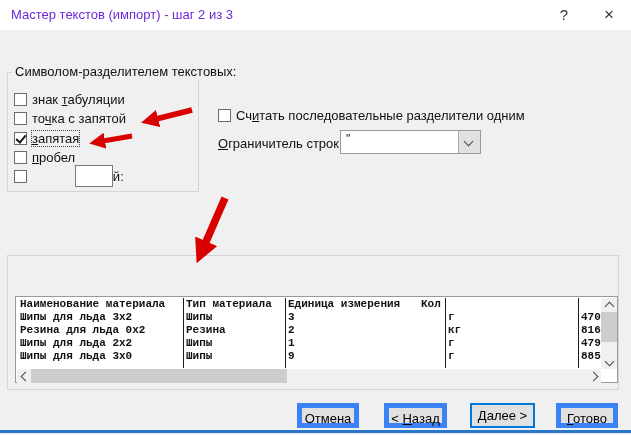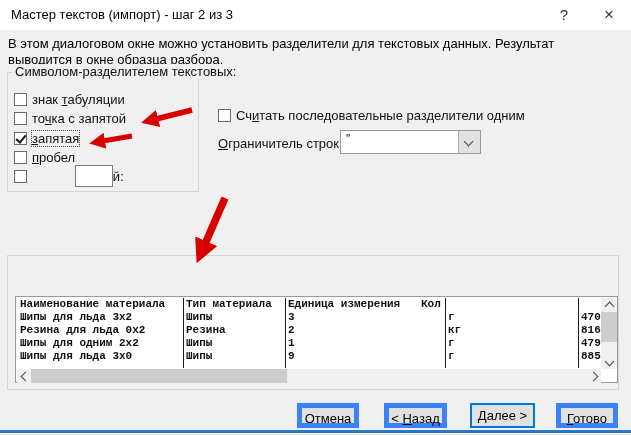--- a/index.html
+++ b/index.html
@@ -1,20 +1,20 @@
 <!DOCTYPE html>
 <html><head>
 <meta charset="utf-8">
 <style>
   html,body { margin:0; padding:0; }
   body { width:631px; height:435px; font-family:"Liberation Sans",sans-serif; color:#111; }
   .dialog { position:relative; width:631px; height:435px; background:#f0f0f0; overflow:hidden; }
 
   .titlebar { position:absolute; left:0; top:0; width:631px; height:30px; background:#ffffff; }
-  .title { position:absolute; left:11px; top:7px; font-size:13px; color:#000000; white-space:nowrap; }
+  .title { position:absolute; left:11px; top:7px; font-size:13px; color:#6d28d9; white-space:nowrap; }
   .tbtn { position:absolute; top:4px; width:24px; height:22px; text-align:center; line-height:22px; font-size:15px; color:#333; cursor:default; }
   .tbtn.help { left:552px; }
   .tbtn.close { left:597px; font-size:17px; }
 
   .desc { position:absolute; left:8px; top:36px; width:604px; font-size:13px; line-height:16px; color:#000; }
 
   .groupbox { position:absolute; border:1px solid #d5d5d5; }
   .legend { position:absolute; top:-9px; left:4px; background:#f0f0f0; padding:0 3px; font-size:13px; white-space:nowrap; }
   .g1 { left:7px; top:72px; width:190px; height:118px; }
   .g2 { left:7px; top:255px; width:610px; height:133px; }
@@ -74,21 +74,20 @@
 <body>
 
 <div class="dialog">
 
   <div class="titlebar">
     <div class="title">Мастер текстов (импорт) - шаг 2 из 3</div>
     <div class="tbtn help">?</div>
     <div class="tbtn close">×</div>
   </div>
 
-  <div class="desc">В этом диалоговом окне можно установить разделители для текстовых данных. Результат выводится в окне образца разбора.</div>
 
   <div class="groupbox g1">
     <span class="legend">Символом-разделителем текстовых:</span>
 
     <div class="cbrow" style="left:6px; top:19px;">
       <span class="cbox"></span>
       <span class="cblabel"><span>знак </span><span class="key">т</span><span>абуляции</span></span>
     </div>
 
     <div class="cbrow" style="left:6px; top:38px;">
@@ -148,21 +147,21 @@
             <div class="tcell c4">470</div>
           </div>
           <div class="trow">
             <div class="tcell c0">Резина для льда 0x2</div>
             <div class="tcell c1">Резина</div>
             <div class="tcell c2">2</div>
             <div class="tcell c3">кг</div>
             <div class="tcell c4">816</div>
           </div>
           <div class="trow">
-            <div class="tcell c0">Шипы для одним 2x2</div>
+            <div class="tcell c0">Шипы для льда 2x2</div>
             <div class="tcell c1">Шипы</div>
             <div class="tcell c2">1</div>
             <div class="tcell c3">г</div>
             <div class="tcell c4">479</div>
           </div>
           <div class="trow">
             <div class="tcell c0">Шипы для льда 3x0</div>
             <div class="tcell c1">Шипы</div>
             <div class="tcell c2">9</div>
             <div class="tcell c3">г</div>

